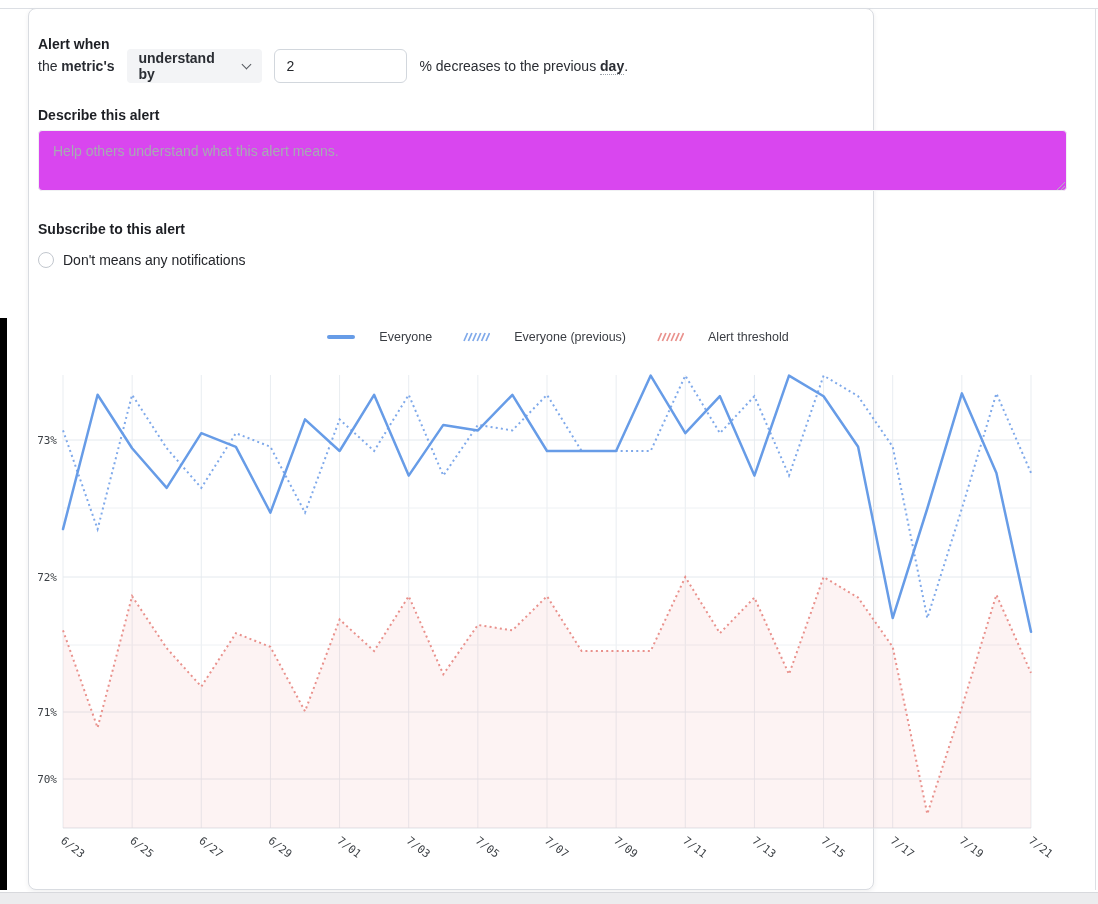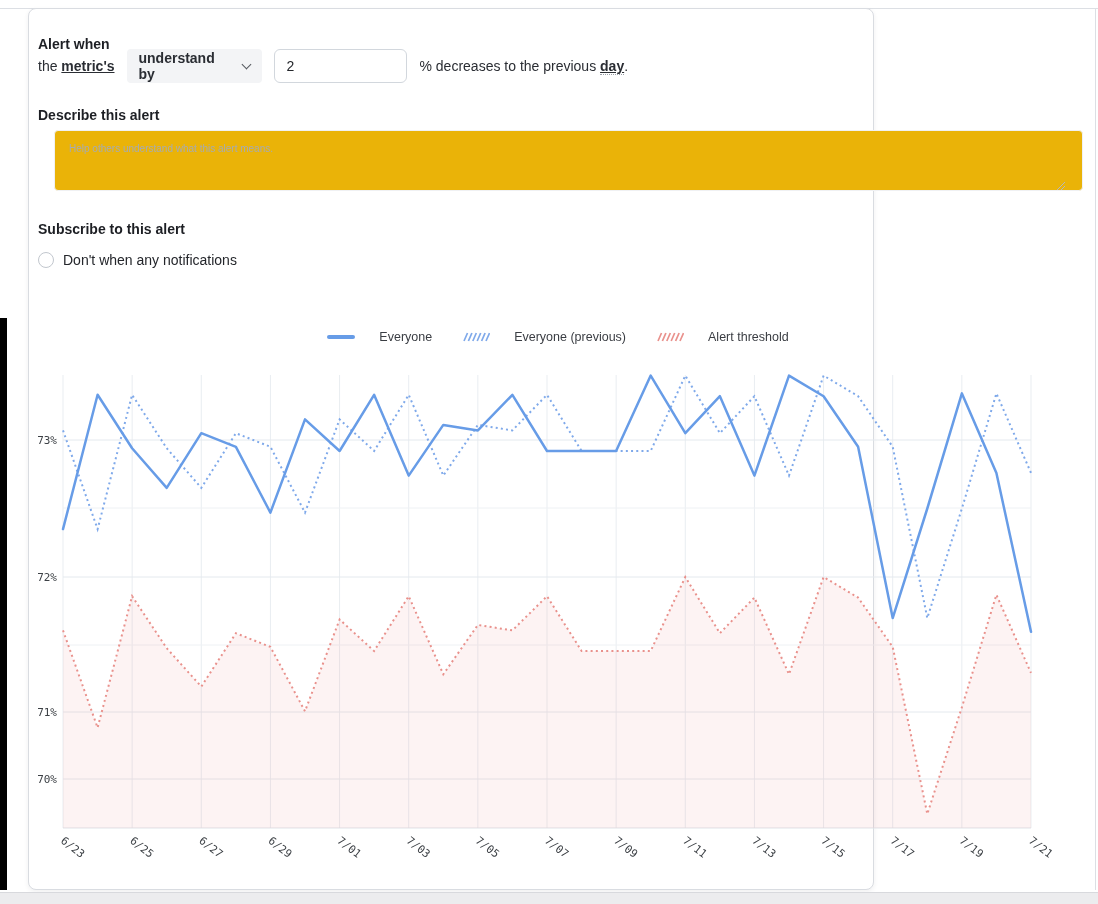--- a/index.html
+++ b/index.html
@@ -11,35 +11,35 @@
   .black-bar   { position:absolute; left:0; top:318px; width:7px; height:572px; background:#000; }
   .bottom-strip{ position:absolute; left:0; top:892px; width:1098px; height:12px; background:#ececee; border-top:1px solid #d8d9dd; }
 
   .card { position:absolute; left:28px; top:8px; width:846px; height:882px; background:#fff;
           border:1px solid #d9dce1; border-radius:8px; box-shadow:0 2px 5px rgba(40,44,53,.07); }
 
   .section-label { position:absolute; left:9px; font-size:14px; font-weight:700; color:#1d1f24; }
 
   .controls-row { position:absolute; left:9px; top:40px; height:34px; display:flex; align-items:center; }
   .inline-text { font-size:14px; color:#2a2d33; white-space:pre; }
-  .bold { font-weight:700;text-decoration:underline; }
+  .bold { font-weight:700; }
   .dotted-underline { border-bottom:1px dotted #9aa0a8; }
 
   .dropdown { height:34px; background:#f3f4f6; border-radius:4px; display:flex; align-items:center;
               justify-content:space-between; padding:0 12px; cursor:pointer; }
   .dropdown .dd-label { font-size:14px; font-weight:700; color:#2a2d33; margin-right:10px; }
   .chevron { width:7px; height:7px; border-right:1.6px solid #55585e; border-bottom:1.6px solid #55585e;
              transform:rotate(45deg); margin-top:-4px; }
   .dd-metric { width:150px; margin-left:10px; }
   .dd-direction { width:135px; margin-left:12px; }
   .threshold-input { width:133px; height:34px; margin-left:12px; margin-right:13px; border:1px solid #d2d7dd;
                      border-radius:6px; padding:0 12px; font-size:14px; color:#24262b; font-family:"Liberation Sans",sans-serif; outline:none; }
 
-  .describe-area { position:absolute; left:25px; top:121px; width:1029px; height:61px; background:#eab308;
-                   border:1px solid #f0f1f3; border-radius:4px; padding:12px 14px; font-size:10px;
+  .describe-area { position:absolute; left:9px; top:121px; width:1029px; height:61px; background:#d946ef;
+                   border:1px solid #f0f1f3; border-radius:4px; padding:12px 14px; font-size:14px;
                    font-family:"Liberation Sans",sans-serif; color:#24262b; resize:none; outline:none; }
   .describe-area::placeholder { color:#a6abb2; }
   .resize-glyph { position:absolute; left:1027px; top:172px; pointer-events:none; }
 
   .radio-group { position:absolute; left:9px; top:238px; }
   .radio-row { display:flex; align-items:center; height:25px; cursor:pointer; }
   .radio-circle { width:16px; height:16px; border-radius:50%; border:1.5px solid #c2c7ce; background:#fff;
                   margin-right:9px; position:relative; flex:0 0 auto; }
   .radio-circle.selected { border-color:var(--accent); }
   .radio-circle.selected::after { content:""; position:absolute; left:3px; top:3px; width:7px; height:7px;
@@ -87,21 +87,21 @@
     <svg class="resize-glyph" width="10" height="10">
       <line x1="1" y1="9" x2="9" y2="1" stroke="#b4b8be" stroke-width="1"></line>
       <line x1="5" y1="9" x2="9" y2="5" stroke="#b4b8be" stroke-width="1"></line>
     </svg>
 
     <div class="section-label" style="top:212px">Subscribe to this alert</div>
 
     <div class="radio-group" id="radio-group">
         <div class="radio-row">
           <span class="radio-circle"></span>
-          <span class="radio-label">Don't when any notifications</span>
+          <span class="radio-label">Don't means any notifications</span>
         </div>
       </div>
 
     <div class="legend" id="legend">
         <div class="legend-item">
           <svg width="28" height="10">
             <line x1="2" y1="5" x2="26" y2="5" stroke="#679ce7" stroke-width="4" stroke-linecap="round"></line>
           </svg>
           <span class="legend-label">Everyone</span>
         </div>

